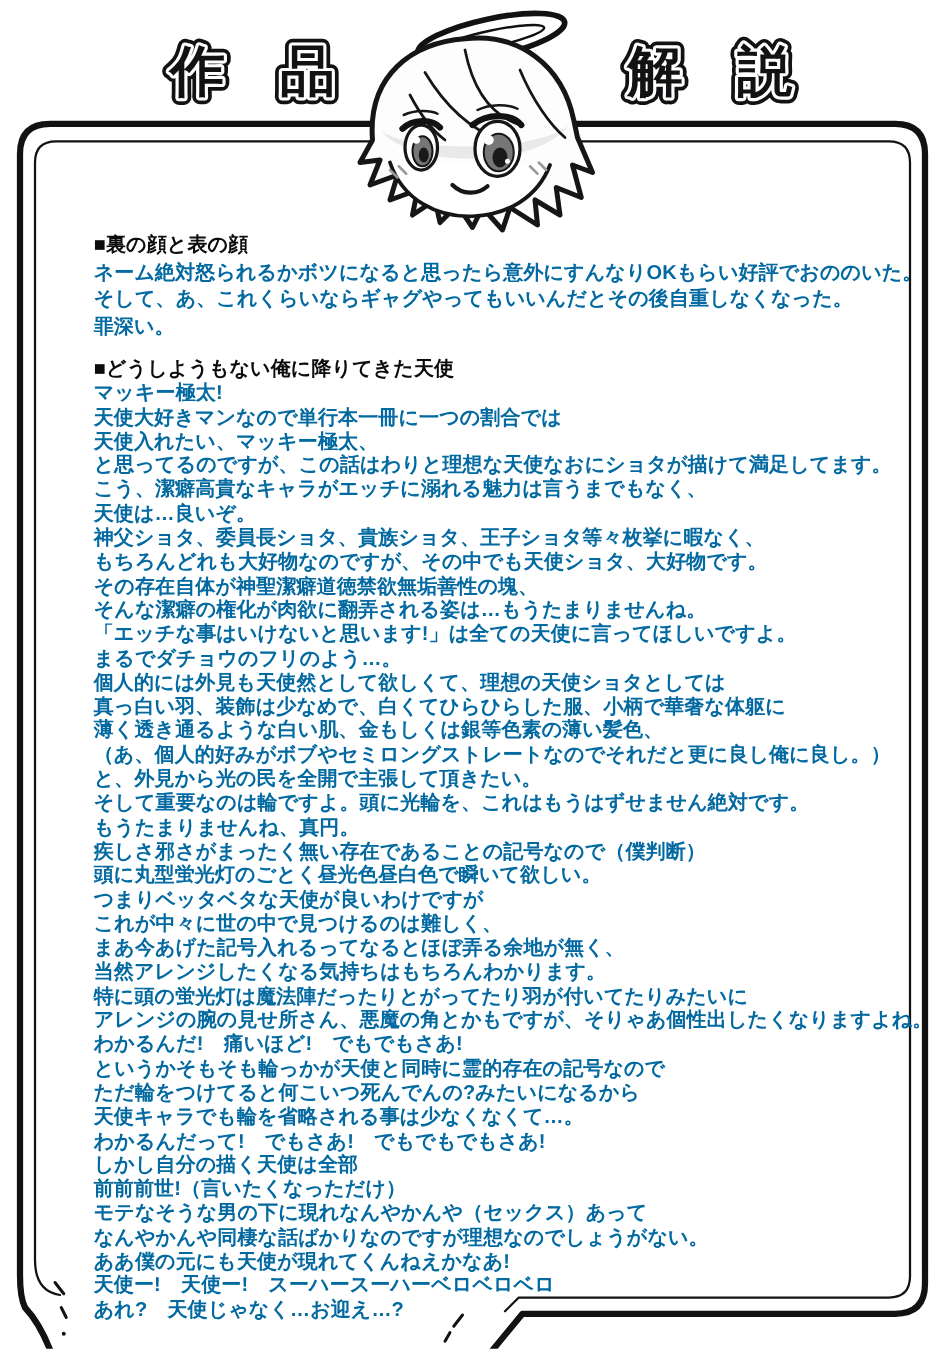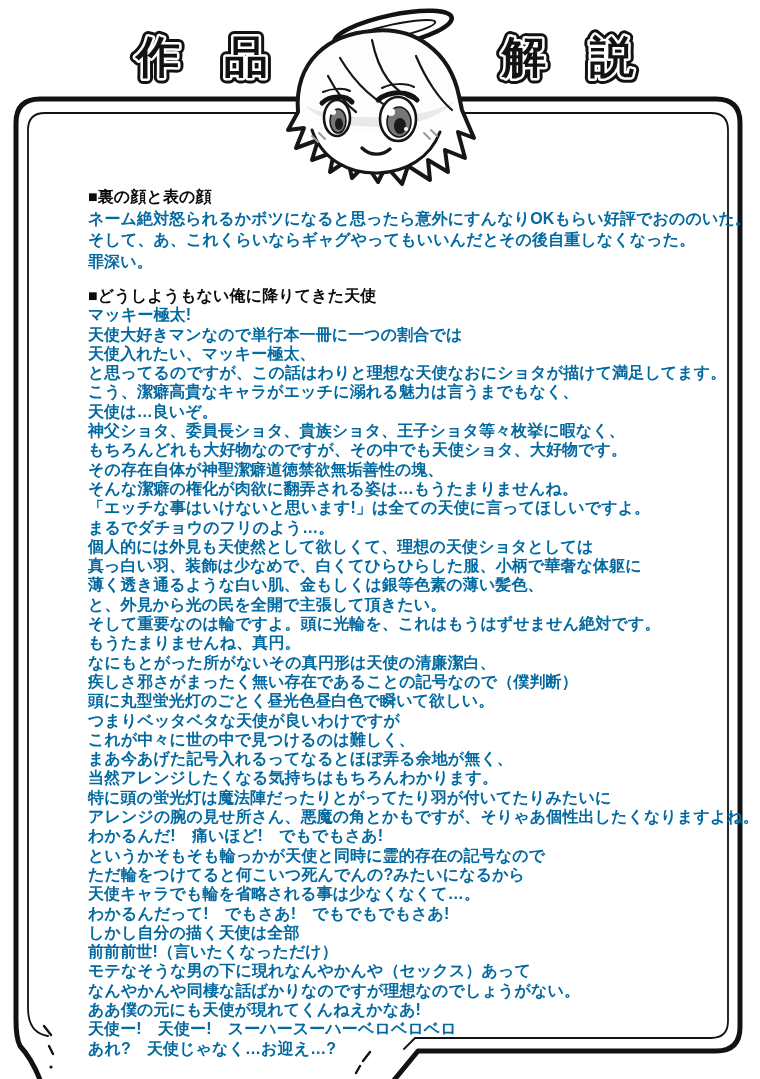--- a/index.html
+++ b/index.html
@@ -19,21 +19,21 @@
   .title-svg text{font-family:"DejaVu Sans","Liberation Sans",sans-serif;
                   font-size:44px;font-weight:bold;letter-spacing:44px;}
   .t-back{fill:#111214;stroke:#111214;stroke-width:11;stroke-linejoin:round;}
   .t-mid{fill:none;stroke:#ffffff;stroke-width:5;stroke-linejoin:round;}
   .t-front{fill:#111214;}
 
   
   #mascot-svg{position:absolute;left:270px;top:0;width:220px;height:190px;z-index:3;}
 
   
-  .text-block{position:absolute;left:88px;width:645px;z-index:2;}
+  .text-block{position:absolute;left:75px;width:645px;z-index:2;}
   #section-0{top:186px;}
   #section-0 .text-line{line-height:21.5px;}
   #section-1{top:286px;}
   #section-1 .text-line{line-height:19.3px;}
   .text-line{font-size:16px;font-weight:600;letter-spacing:0.1px;
              white-space:nowrap;color:#0369a1;}
   .text-line.heading{font-weight:800;color:#0c0c0c;}
 </style>
 </head>
 <body>
@@ -140,24 +140,24 @@
       <div class="text-line">天使は…良いぞ。</div>
       <div class="text-line">神父ショタ、委員長ショタ、貴族ショタ、王子ショタ等々枚挙に暇なく、</div>
       <div class="text-line">もちろんどれも大好物なのですが、その中でも天使ショタ、大好物です。</div>
       <div class="text-line">その存在自体が神聖潔癖道徳禁欲無垢善性の塊、</div>
       <div class="text-line">そんな潔癖の権化が肉欲に翻弄される姿は…もうたまりませんね。</div>
       <div class="text-line">「エッチな事はいけないと思います!」は全ての天使に言ってほしいですよ。</div>
       <div class="text-line">まるでダチョウのフリのよう…。</div>
       <div class="text-line">個人的には外見も天使然として欲しくて、理想の天使ショタとしては</div>
       <div class="text-line">真っ白い羽、装飾は少なめで、白くてひらひらした服、小柄で華奢な体躯に</div>
       <div class="text-line">薄く透き通るような白い肌、金もしくは銀等色素の薄い髪色、</div>
+      <div class="text-line">（あ、個人的好みがボブやセミロングストレートなのでそれだと更に良し俺に良し。）</div>
       <div class="text-line">と、外見から光の民を全開で主張して頂きたい。</div>
       <div class="text-line">そして重要なのは輪ですよ。頭に光輪を、これはもうはずせません絶対です。</div>
       <div class="text-line">もうたまりませんね、真円。</div>
-      <div class="text-line">なにもとがった所がないその真円形は天使の清廉潔白、</div>
       <div class="text-line">疾しさ邪さがまったく無い存在であることの記号なので（僕判断）</div>
       <div class="text-line">頭に丸型蛍光灯のごとく昼光色昼白色で瞬いて欲しい。</div>
       <div class="text-line">つまりベッタベタな天使が良いわけですが</div>
       <div class="text-line">これが中々に世の中で見つけるのは難しく、</div>
       <div class="text-line">まあ今あげた記号入れるってなるとほぼ弄る余地が無く、</div>
       <div class="text-line">当然アレンジしたくなる気持ちはもちろんわかります。</div>
       <div class="text-line">特に頭の蛍光灯は魔法陣だったりとがってたり羽が付いてたりみたいに</div>
       <div class="text-line">アレンジの腕の見せ所さん、悪魔の角とかもですが、そりゃあ個性出したくなりますよね。</div>
       <div class="text-line">わかるんだ!　痛いほど!　でもでもさあ!</div>
       <div class="text-line">というかそもそも輪っかが天使と同時に霊的存在の記号なので</div>

